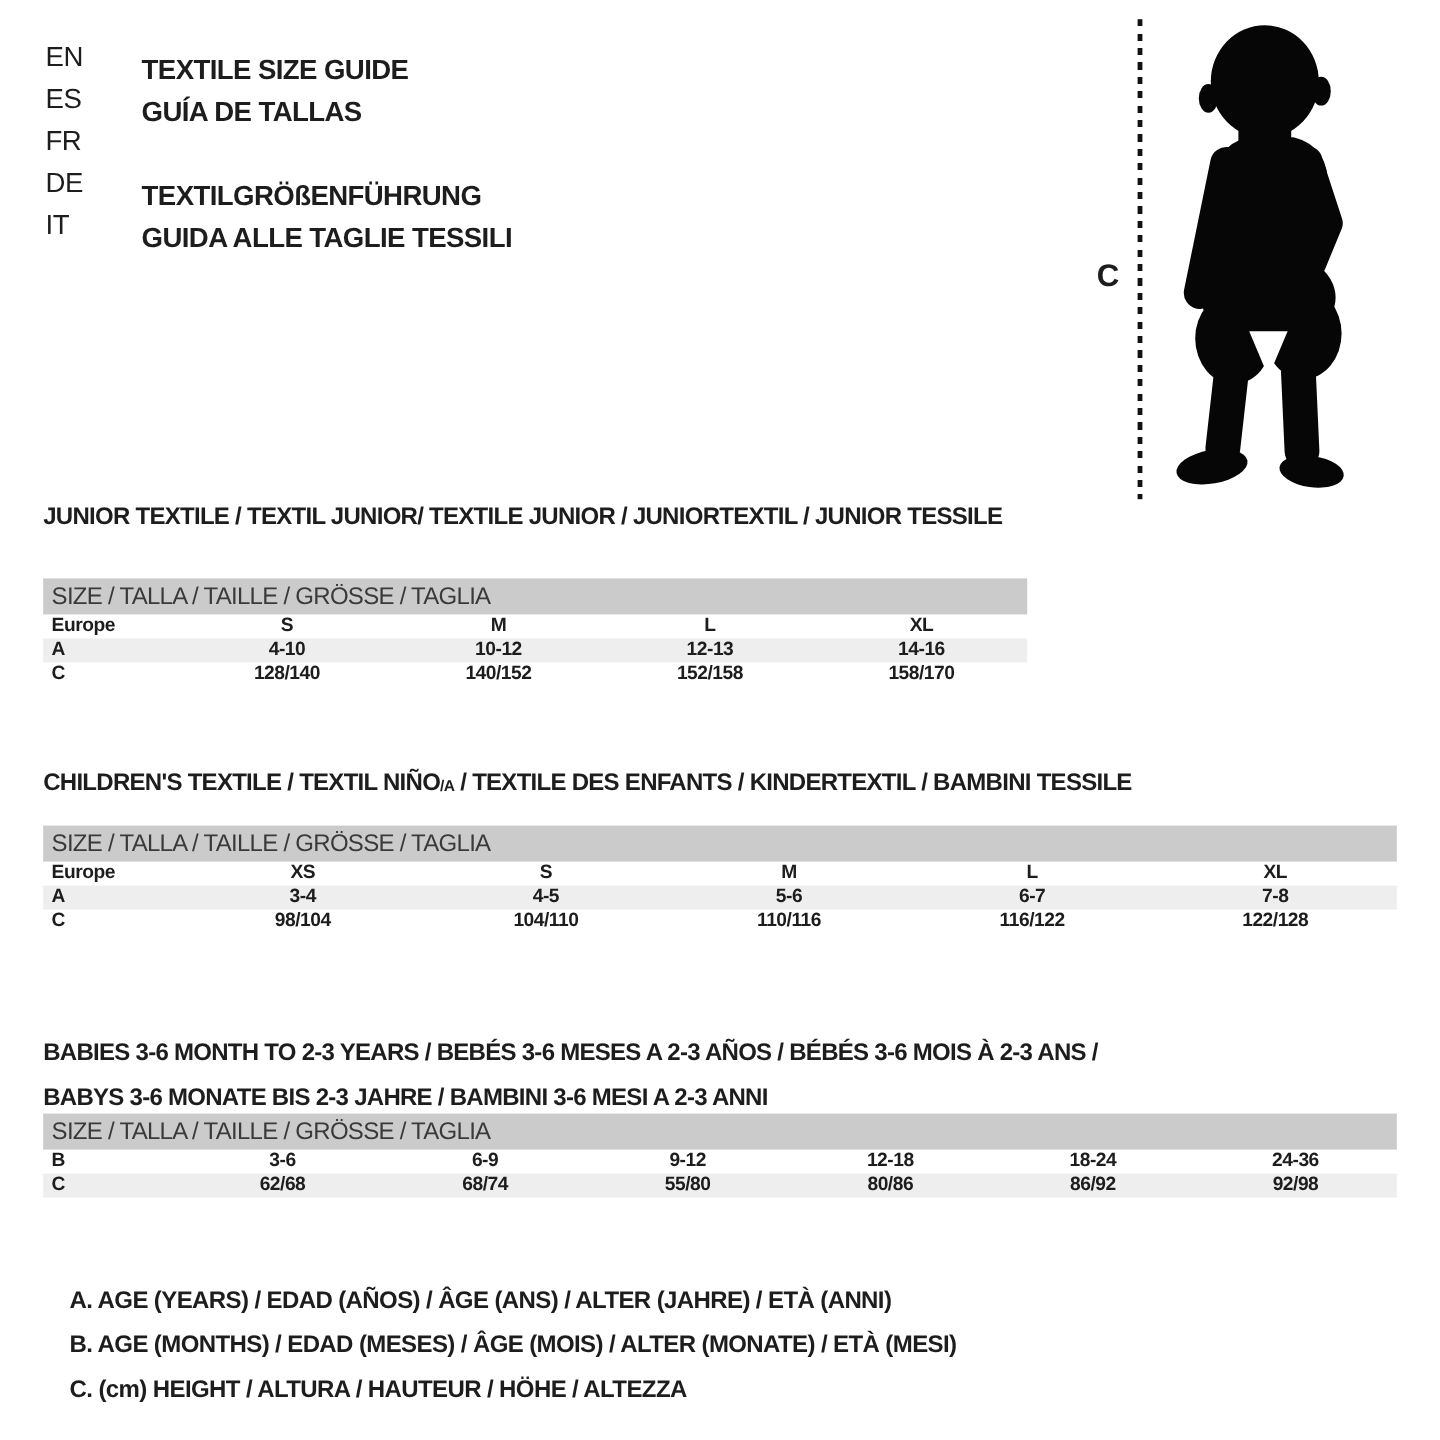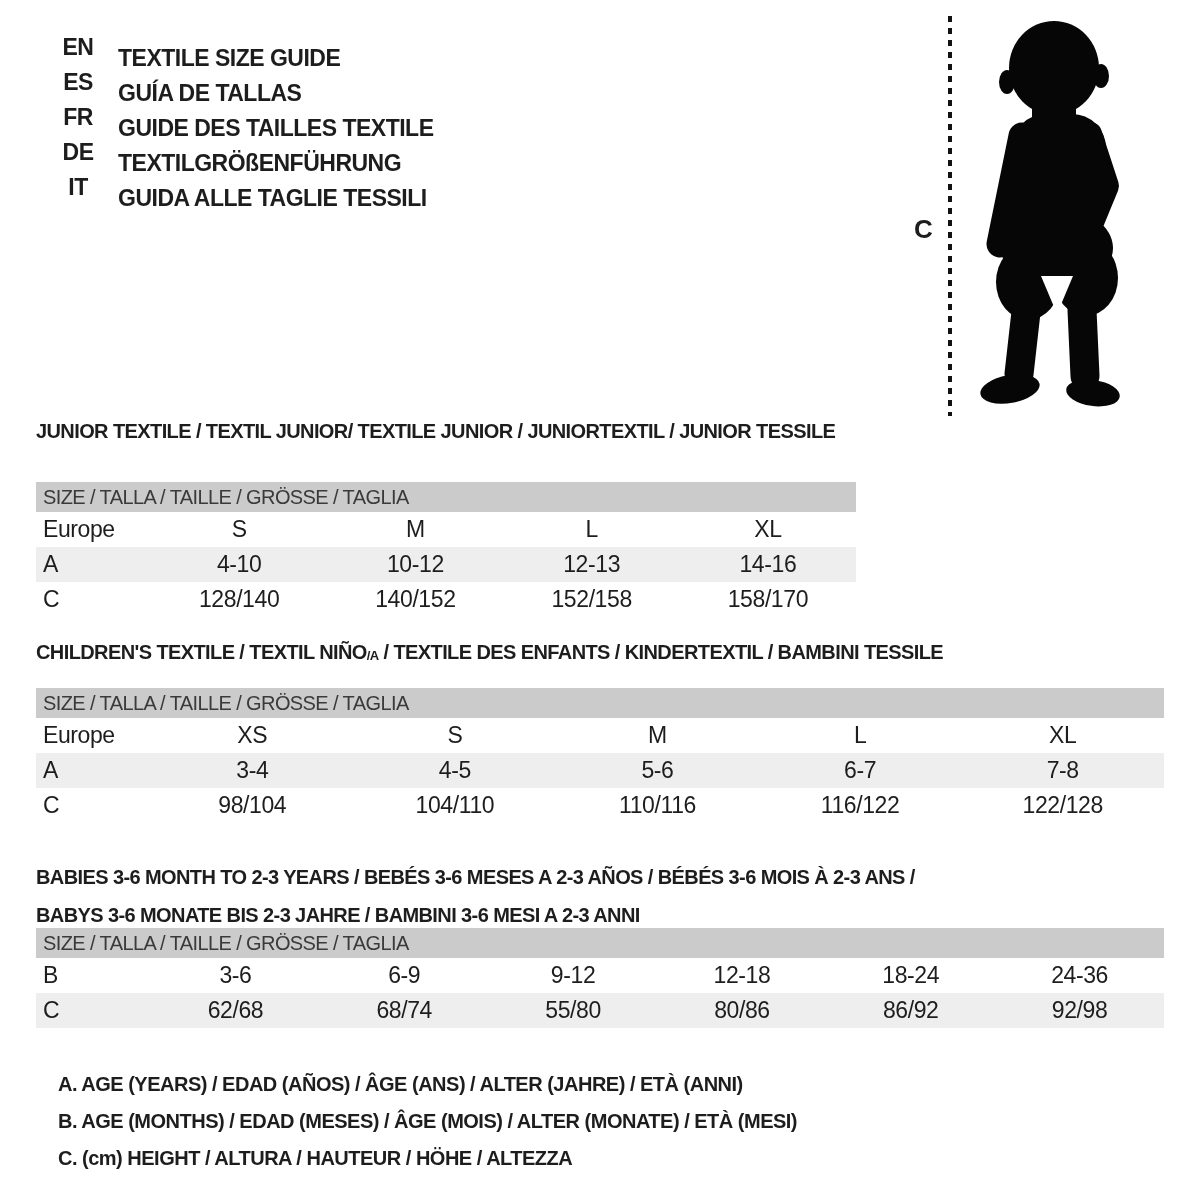--- a/index.html
+++ b/index.html
@@ -9,40 +9,40 @@
     --bar-text:#3a3a3a;
   }
   *{margin:0;padding:0;box-sizing:border-box;}
   html,body{background:#ffffff;}
   body{font-family:"Liberation Sans","DejaVu Sans",sans-serif;color:var(--text);}
   .canvas{position:relative;width:1200px;height:1200px;background:#ffffff;overflow:hidden;}
 
   
   .langs{position:absolute;left:38px;top:30px;}
   .lang-row{display:flex;height:35px;align-items:center;}
-  .lang-code{width:80px;font-size:23px;font-weight:700;letter-spacing:-0.5px;text-align:center;}
+  .lang-code{width:80px;font-size:23px;font-weight:400;letter-spacing:-0.5px;}
   .lang-label{font-size:23px;font-weight:700;letter-spacing:-0.5px;margin-top:22px;}
 
   
   .figure{position:absolute;left:900px;top:0;width:260px;height:430px;}
   .dash-line{position:absolute;left:48px;top:16px;width:4px;height:400px;
     background:repeating-linear-gradient(to bottom,#121212 0 6px,transparent 6px 12px);}
   .measure-label{position:absolute;left:14px;top:214px;font-size:26px;font-weight:700;}
   .silhouette{position:absolute;left:62px;top:16px;}
 
   
   .sec-title{position:absolute;left:36px;font-size:20px;font-weight:700;letter-spacing:-0.6px;white-space:nowrap;}
   .sec-title .subsz{font-size:13px;vertical-align:-1px;}
   .two-line{line-height:38px;}
 
   
   .sg-table{position:absolute;left:36px;}
   .sg-table .bar{height:30px;background:var(--table-header-bg);display:flex;align-items:center;
     padding-left:7px;font-size:20px;font-weight:400;letter-spacing:-0.6px;color:var(--bar-text);}
-  .trow{display:grid;height:35px;align-items:center;font-size:23px;font-weight:400;letter-spacing:-0.4px;}
+  .trow{display:grid;height:20px;align-items:center;font-size:16px;font-weight:700;letter-spacing:-0.4px;}
   .trow.stripe{background:var(--row-stripe-bg);}
   .trow .rlabel{padding-left:7px;text-align:left;}
   .trow .cell{text-align:center;}
   .cols-4{grid-template-columns:115px repeat(4,1fr);}
   .cols-5{grid-template-columns:115px repeat(5,1fr);}
   .cols-6{grid-template-columns:115px repeat(6,1fr);}
   .w-junior{width:820px;}
   .w-full{width:1128px;}
 
   
@@ -58,21 +58,20 @@
     <div class="lang-row">
       <span class="lang-code">EN</span>
       <span class="lang-label">TEXTILE SIZE GUIDE</span>
     </div>
     <div class="lang-row">
       <span class="lang-code">ES</span>
       <span class="lang-label">GUÍA DE TALLAS</span>
     </div>
     <div class="lang-row">
       <span class="lang-code">FR</span>
-      <span class="lang-label">GUIDE DES TAILLES TEXTILE</span>
     </div>
     <div class="lang-row">
       <span class="lang-code">DE</span>
       <span class="lang-label">TEXTILGRÖßENFÜHRUNG</span>
     </div>
     <div class="lang-row">
       <span class="lang-code">IT</span>
       <span class="lang-label">GUIDA ALLE TAGLIE TESSILI</span>
     </div>
   </div>

